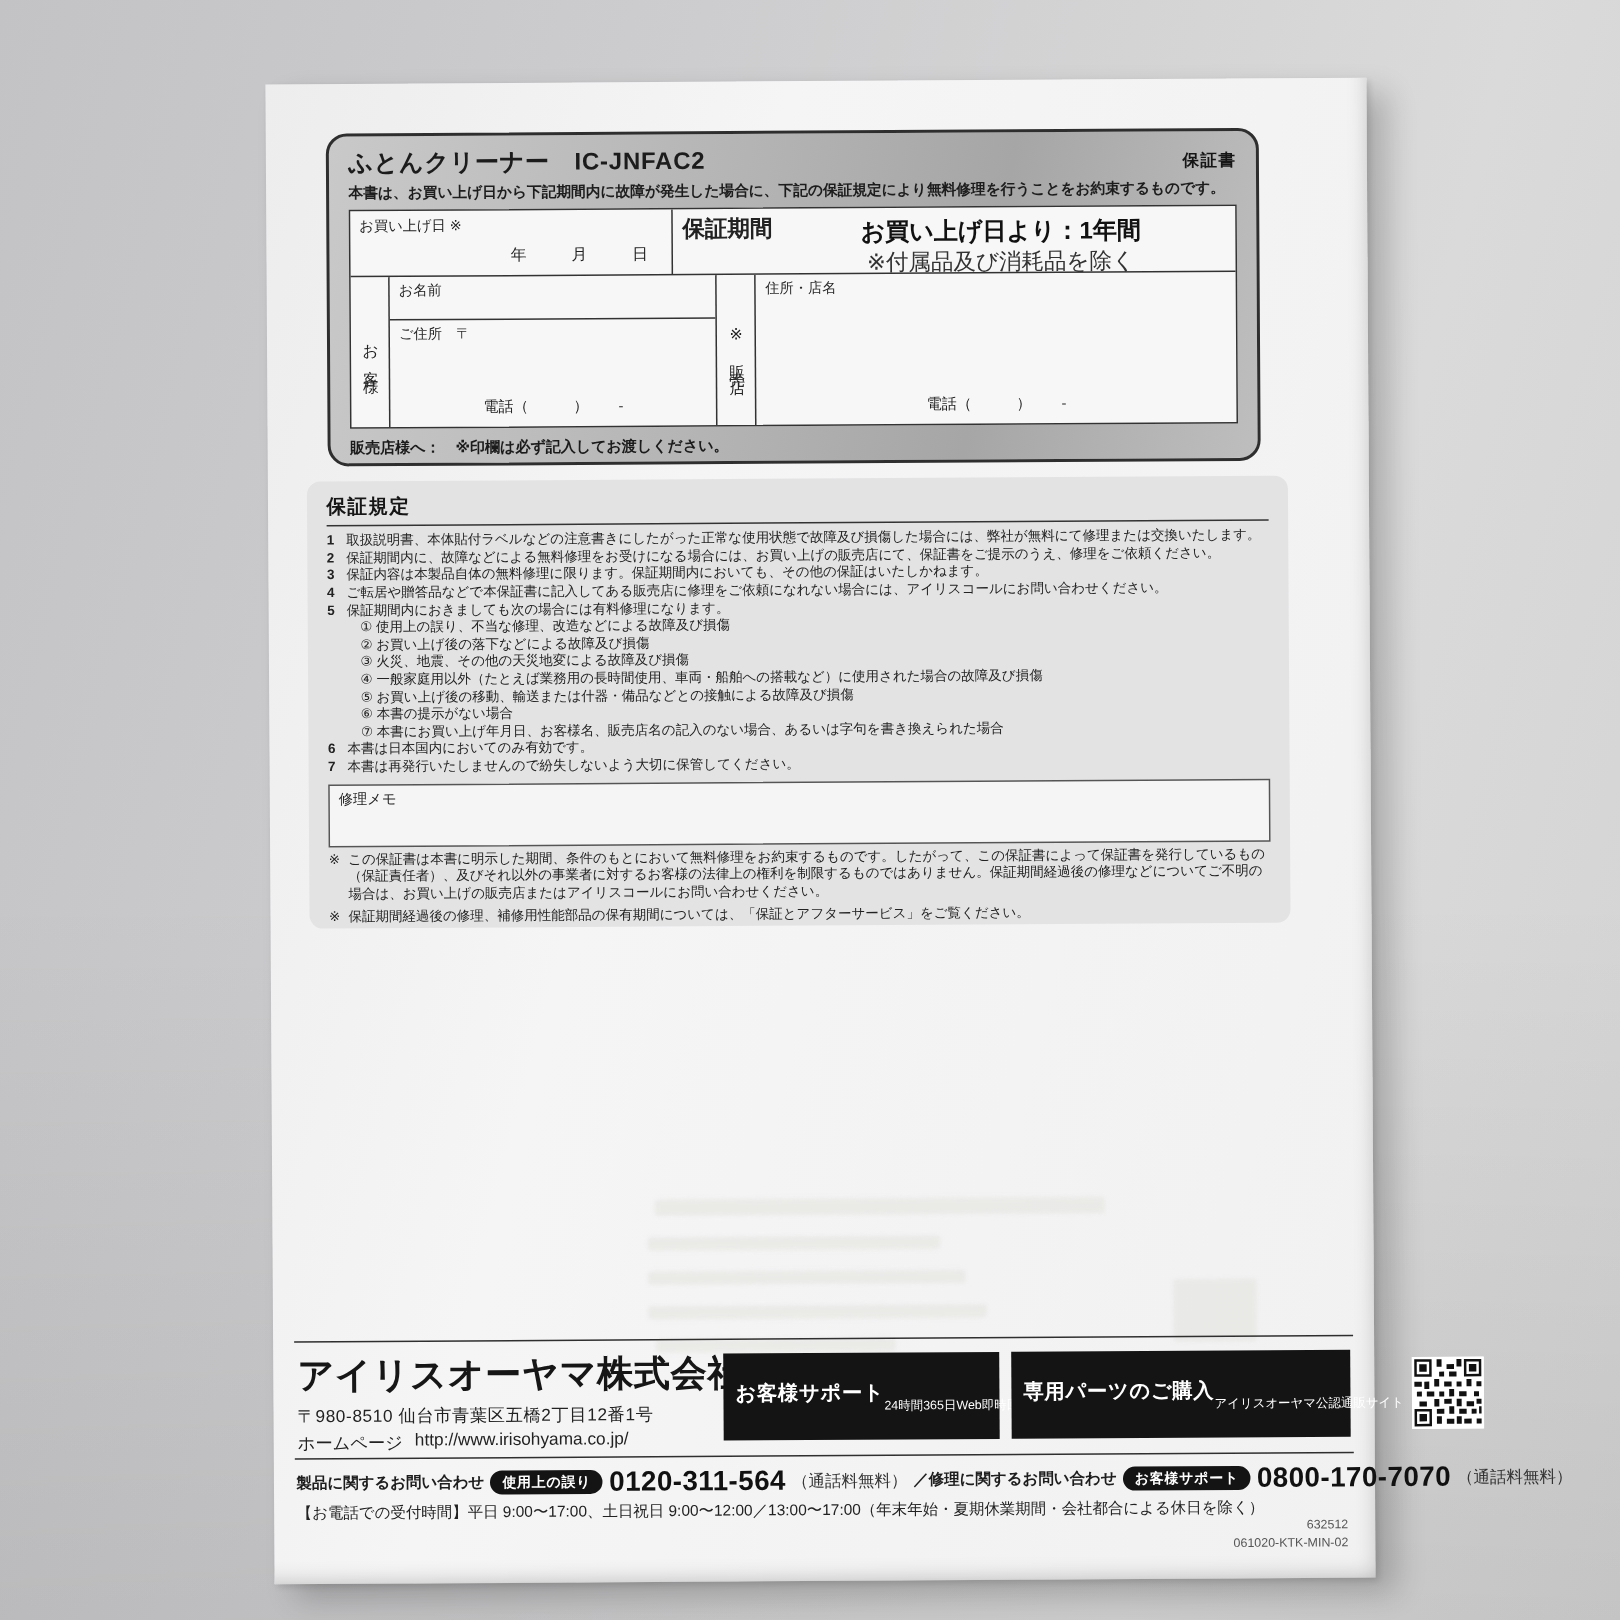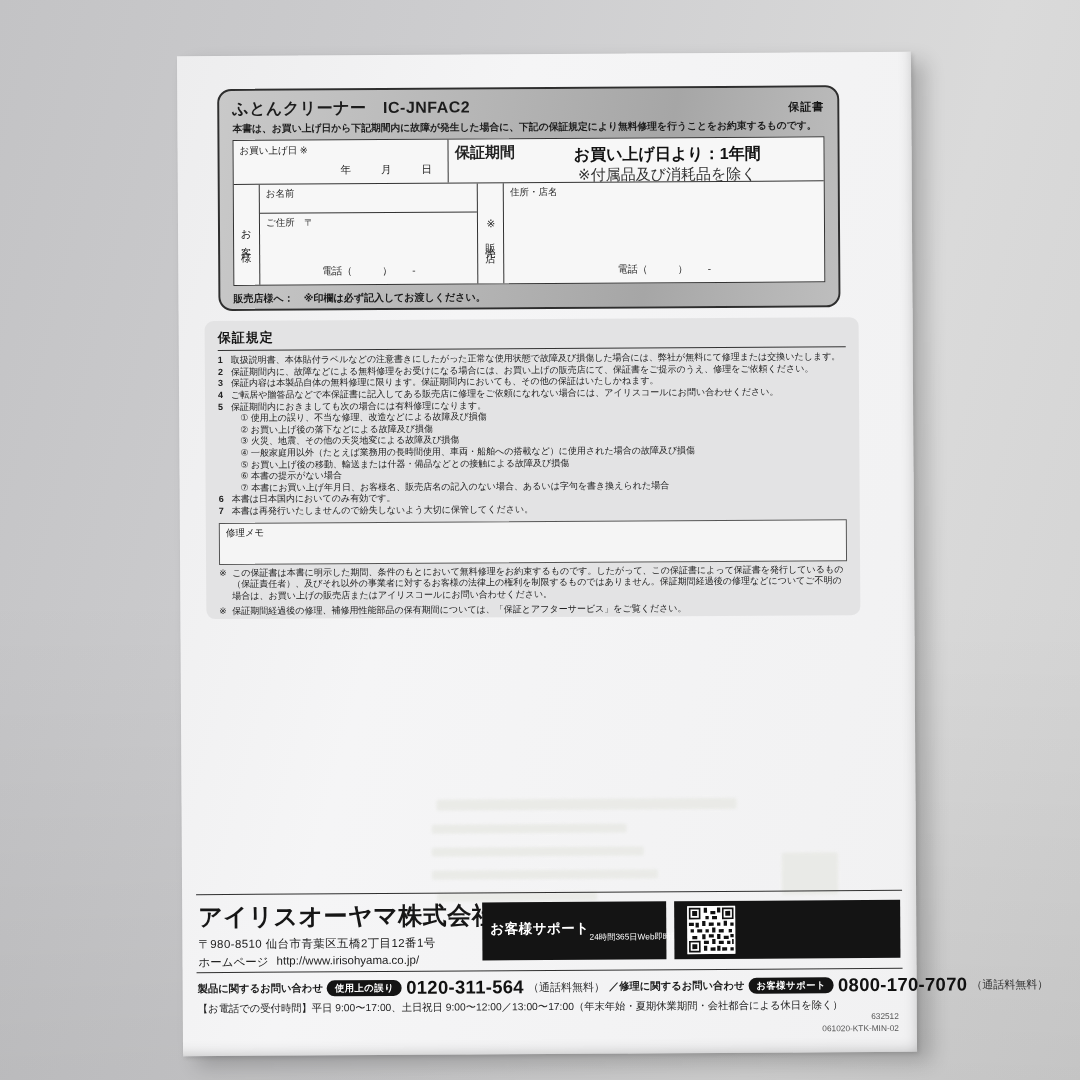--- a/index.html
+++ b/index.html
@@ -208,20 +208,25 @@
       </div>
       <svg class="qr" viewBox="0 0 29 29">
         <rect width="29" height="29" fill="#fff"></rect>
         <path fill="#111" d="M1 1h7v7H1zM21 1h7v7h-7zM1 21h7v7H1z"></path>
         <path fill="#fff" d="M2 2h5v5H2zM22 2h5v5h-5zM2 22h5v5H2z"></path>
         <path fill="#111" d="M3 3h3v3H3zM23 3h3v3h-3zM3 23h3v3H3zM10 2h2v2h-2zM14 1h2v3h-2zM17 4h2v2h-2zM10 6h3v2h-3zM15 6h2v2h-2zM2 10h2v2H2zM6 10h3v2H6zM11 10h2v3h-2zM15 9h2v2h-2zM19 10h2v2h-2zM23 10h3v2h-3zM27 9h1v3h-1zM1 14h3v2H1zM6 14h2v2H6zM10 14h3v2h-3zM15 14h2v3h-2zM19 13h3v2h-3zM24 14h3v2h-3zM3 17h2v2H3zM7 17h2v3H7zM12 17h2v2h-2zM17 17h3v2h-3zM22 17h2v2h-2zM26 17h2v2h-2zM10 20h2v3h-2zM14 21h3v2h-3zM19 20h2v2h-2zM23 21h2v2h-2zM26 21h3v2h-3zM10 25h3v2h-3zM15 25h2v3h-2zM18 24h2v3h-2zM22 25h3v2h-3zM26 25h2v3h-2z"></path>
       </svg>
     </div>
 
     <div class="black-box" style="left:492px;width:226px;">
+      <div class="bb-text">
+        <span class="bb-title">専用パーツのご購入</span>
+        <span class="bb-line">アイリスオーヤマ</span>
+        <span class="bb-line">公認通販サイト</span>
+      </div>
       <svg class="qr" viewBox="0 0 29 29">
         <rect width="29" height="29" fill="#fff"></rect>
         <path fill="#111" d="M1 1h7v7H1zM21 1h7v7h-7zM1 21h7v7H1z"></path>
         <path fill="#fff" d="M2 2h5v5H2zM22 2h5v5h-5zM2 22h5v5H2z"></path>
         <path fill="#111" d="M3 3h3v3H3zM23 3h3v3h-3zM3 23h3v3H3zM10 1h2v3h-2zM14 3h3v2h-3zM18 1h2v3h-2zM11 6h2v2h-2zM15 6h3v2h-3zM1 10h3v2H1zM5 10h2v3H5zM9 9h2v3H9zM13 10h3v2h-3zM18 10h2v2h-2zM22 9h2v3h-2zM26 10h2v2h-2zM2 14h2v2H2zM6 14h3v2H6zM11 14h2v2h-2zM15 13h2v3h-2zM19 14h3v2h-3zM25 14h2v2h-2zM3 18h3v2H3zM9 17h2v3H9zM13 17h3v2h-3zM18 17h2v3h-2zM22 18h3v2h-3zM26 17h2v2h-2zM10 21h3v2h-3zM15 20h2v3h-2zM19 21h3v2h-3zM24 21h2v2h-2zM27 20h1v3h-1zM10 24h2v3h-2zM14 25h3v2h-3zM18 24h2v3h-2zM21 25h3v2h-3zM26 25h2v2h-2z"></path>
       </svg>
     </div>
 
     <div class="foot-rule" style="top:916px;"></div>
 

